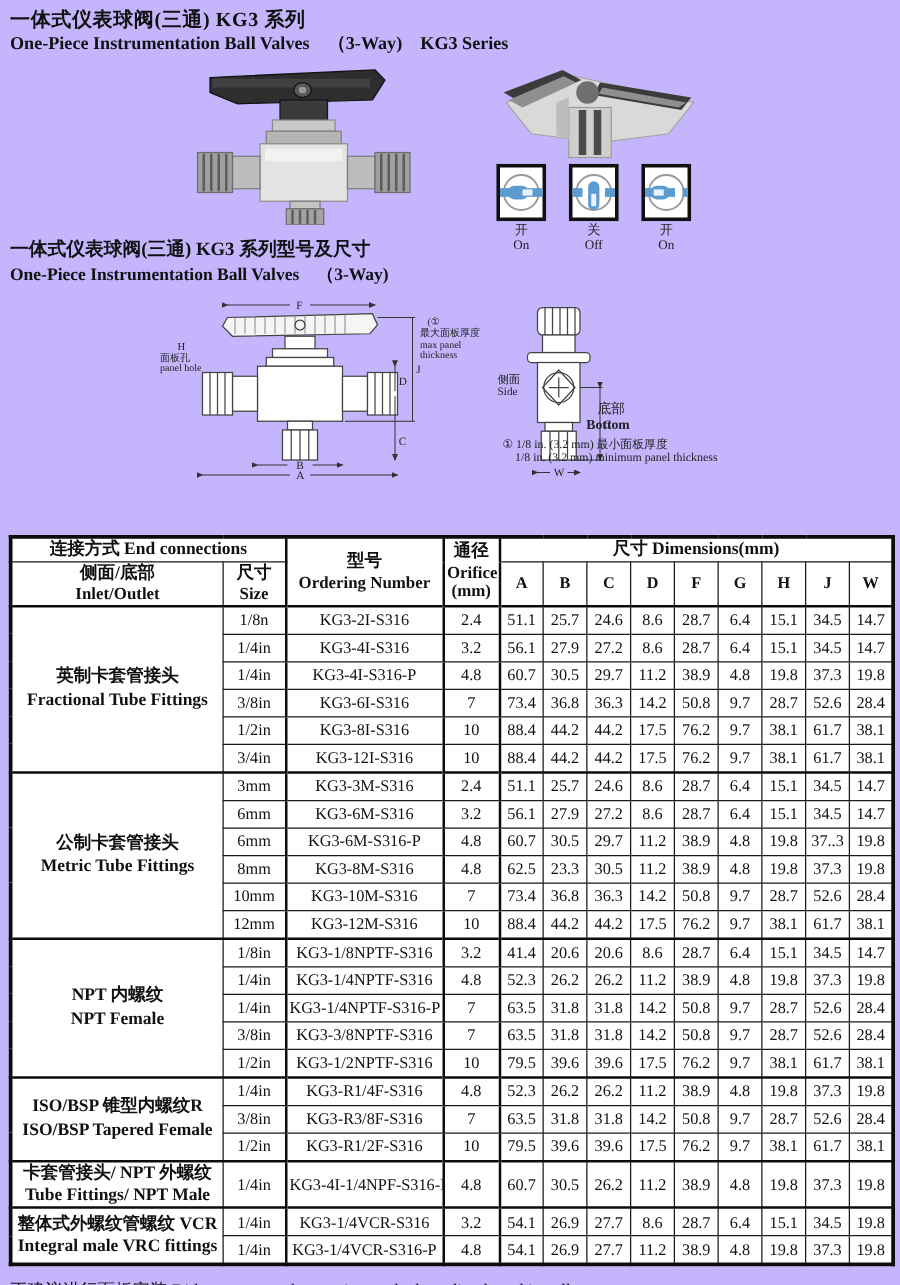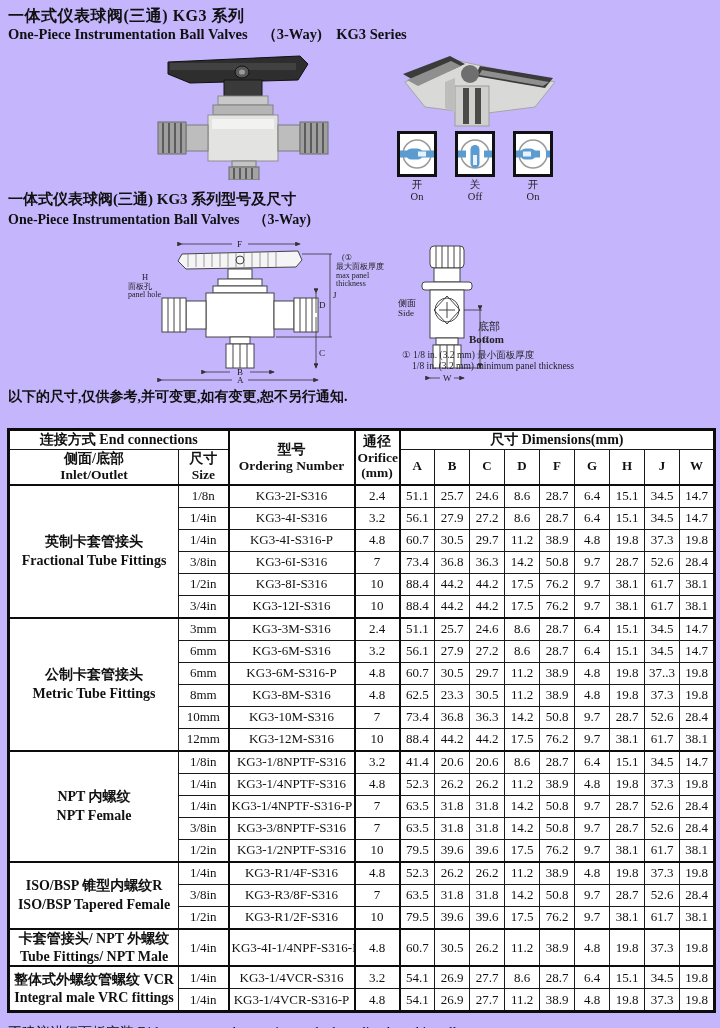--- a/index.html
+++ b/index.html
@@ -268,21 +268,20 @@
       <text x="278" y="68" font-size="9">侧面</text>
       <text x="278" y="78" font-size="9">Side</text>
 
       <text x="358" y="92" font-size="11">底部</text>
       <text x="349" y="105" font-size="11" font-weight="bold">Bottom</text>
       <text x="282" y="120" font-size="9.5">① 1/8 in. (3.2 mm) 最小面板厚度</text>
       <text x="292" y="131" font-size="9.5">1/8 in. (3.2 mm) minimum panel thickness</text>
     </svg>
   </div>
 
-  <div class="abs note-zh" style="left:8px;top:388px;">以下的尺寸,仅供参考,并可变更,如有变更,恕不另行通知.</div>
 
   <div class="abs" style="left:7px;top:428px;border-radius:17px;">
     <table id="dims-table">
       <colgroup>
         <col style="width:170px">
           <col style="width:50px">
           <col style="width:126px">
           <col style="width:45px">
         <col style="width:35px">
           <col style="width:35px">

